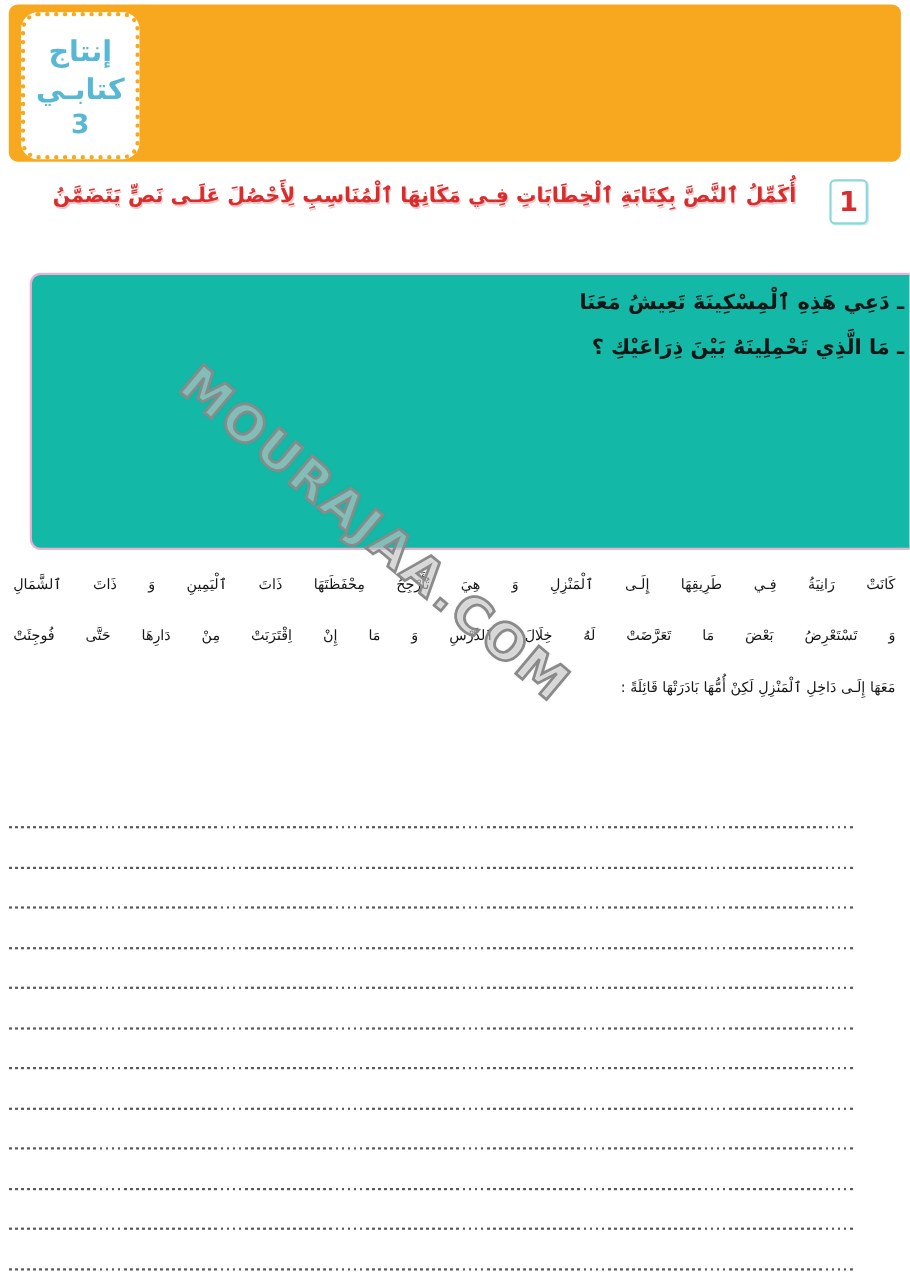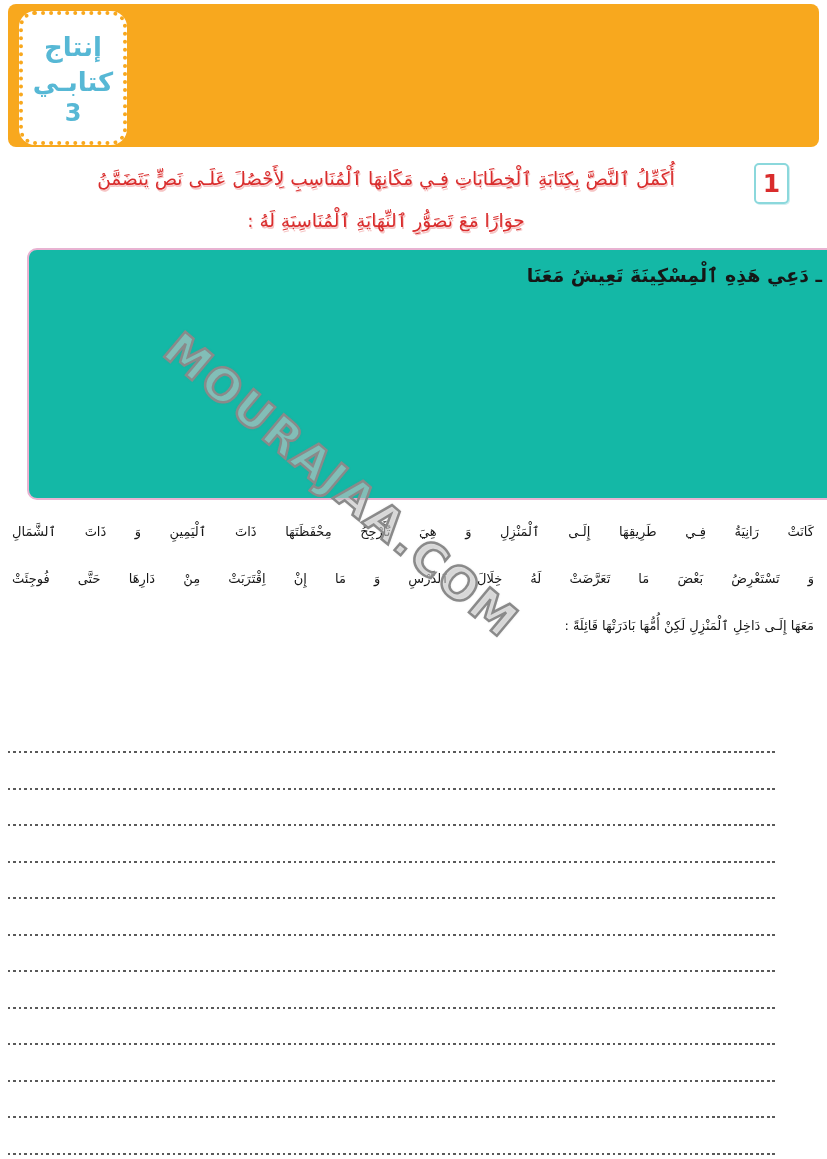--- a/index.html
+++ b/index.html
@@ -33,21 +33,21 @@
   .num-box{
     position:absolute;right:38px;top:163px;width:31px;height:37px;
     border:2.5px solid var(--c-numbox,#8BD8DC);border-radius:5px;
     display:flex;align-items:center;justify-content:center;
     color:var(--c-red,#D92C2C);font-weight:bold;font-size:25px;background:#fff;
     box-shadow:1px 1px 0 #cfeef0;
   }
   .inst-text{
     position:absolute;left:22px;top:158px;width:728px;
     direction:rtl;text-align:center;color:var(--c-red,#D92C2C);
-    font-weight:normal;font-size:18.5px;line-height:42px;white-space:nowrap;
+    font-weight:bold;font-size:18.5px;line-height:42px;white-space:nowrap;
     text-shadow:1px 1.5px 0 #f6c5c5;
   }
   
   .dialogue{
     position:absolute;left:27px;top:248px;width:812px;height:252px;
     border:2px solid var(--c-pink,#E8B3D2);border-radius:10px;
     box-sizing:border-box;padding:5px 15px 0 8px;
     direction:rtl;overflow:hidden;background:#14b8a6;
   }
   .dlg-line{
@@ -94,26 +94,26 @@
       <span class="num">3</span>
     </div>
   </header>
 
   <span class="num-box">
     <span>1</span>
   </span>
 
   <div class="inst-text">
     <div>أُكَمِّلُ ٱلنَّصَّ بِكِتَابَةِ ٱلْخِطَابَاتِ فِـي مَكَانِهَا ٱلْمُنَاسِبِ لِأَحْصُلَ عَلَـى نَصٍّ يَتَضَمَّنُ</div>
-    <div>حِوَارًا مَعَ تَصَوُّرِ ٱلنِّهَايَةِ ٱلْمُنَاسِبَةِ لَهُ :</div>
   </div>
 
   <section class="dialogue">
 
   <div class="dlg-line">ـ دَعِي هَذِهِ ٱلْمِسْكِينَةَ تَعِيشُ مَعَنَا</div>
+      <div class="dlg-line">ـ مَا الَّذِي تَحْمِلِينَهُ بَيْنَ ذِرَاعَيْكِ ؟</div>
     </section>
 
   <section class="story">
 
   <div class="story-line">كَانَتْ رَانِيَةُ فِـي طَرِيقِهَا إِلَـى ٱلْمَنْزِلِ وَ هِيَ تُأَرْجِحُ مِحْفَظَتَهَا ذَاتَ ٱلْيَمِينِ وَ ذَاتَ ٱلشَّمَالِ</div>
       <div class="story-line">وَ تَسْتَعْرِضُ بَعْضَ مَا تَعَرَّضَتْ لَهُ خِلَالَ ٱلدَّرْسِ وَ مَا إِنْ اِقْتَرَبَتْ مِنْ دَارِهَا حَتَّى فُوجِئَتْ</div>
       <div class="story-line">مَعَهَا إِلَـى دَاخِلِ ٱلْمَنْزِلِ لَكِنْ أُمُّهَا بَادَرَتْهَا قَائِلَةً :</div>
     </section>
 
   <section class="writing">

